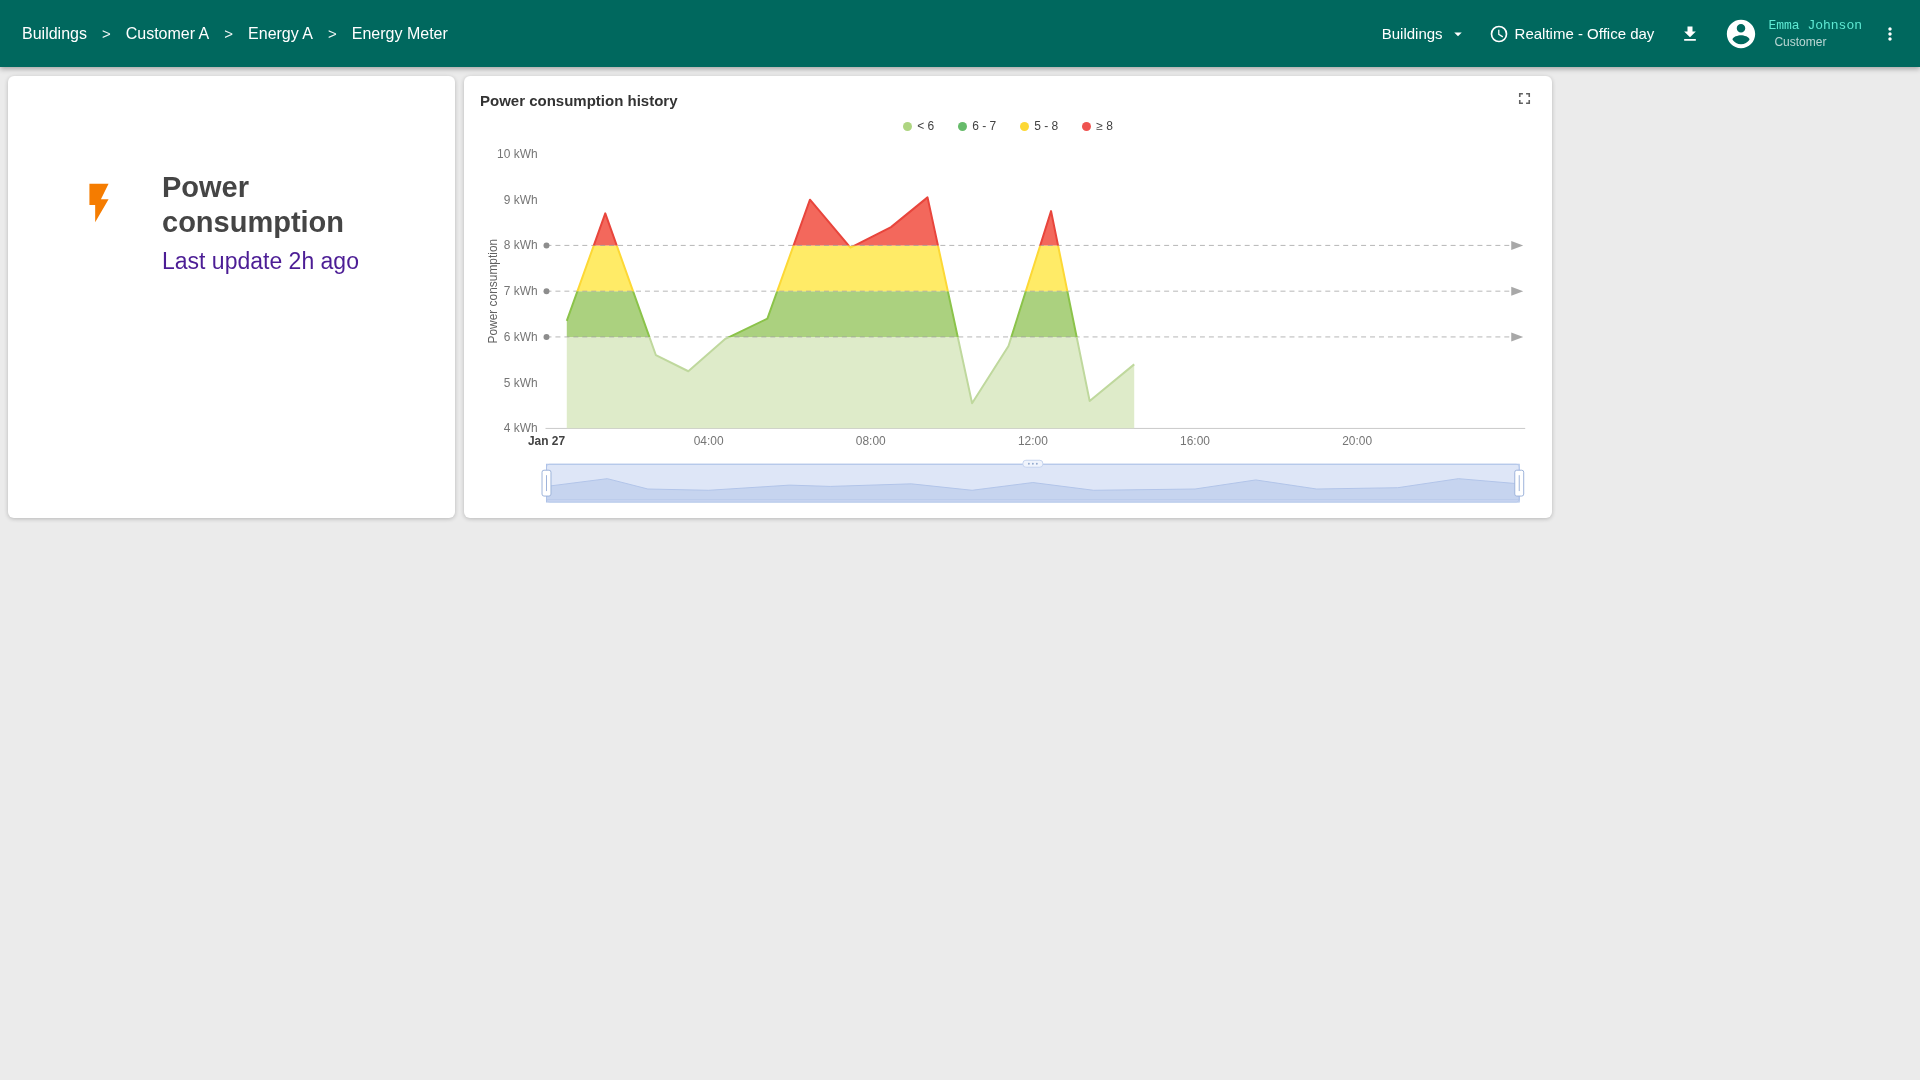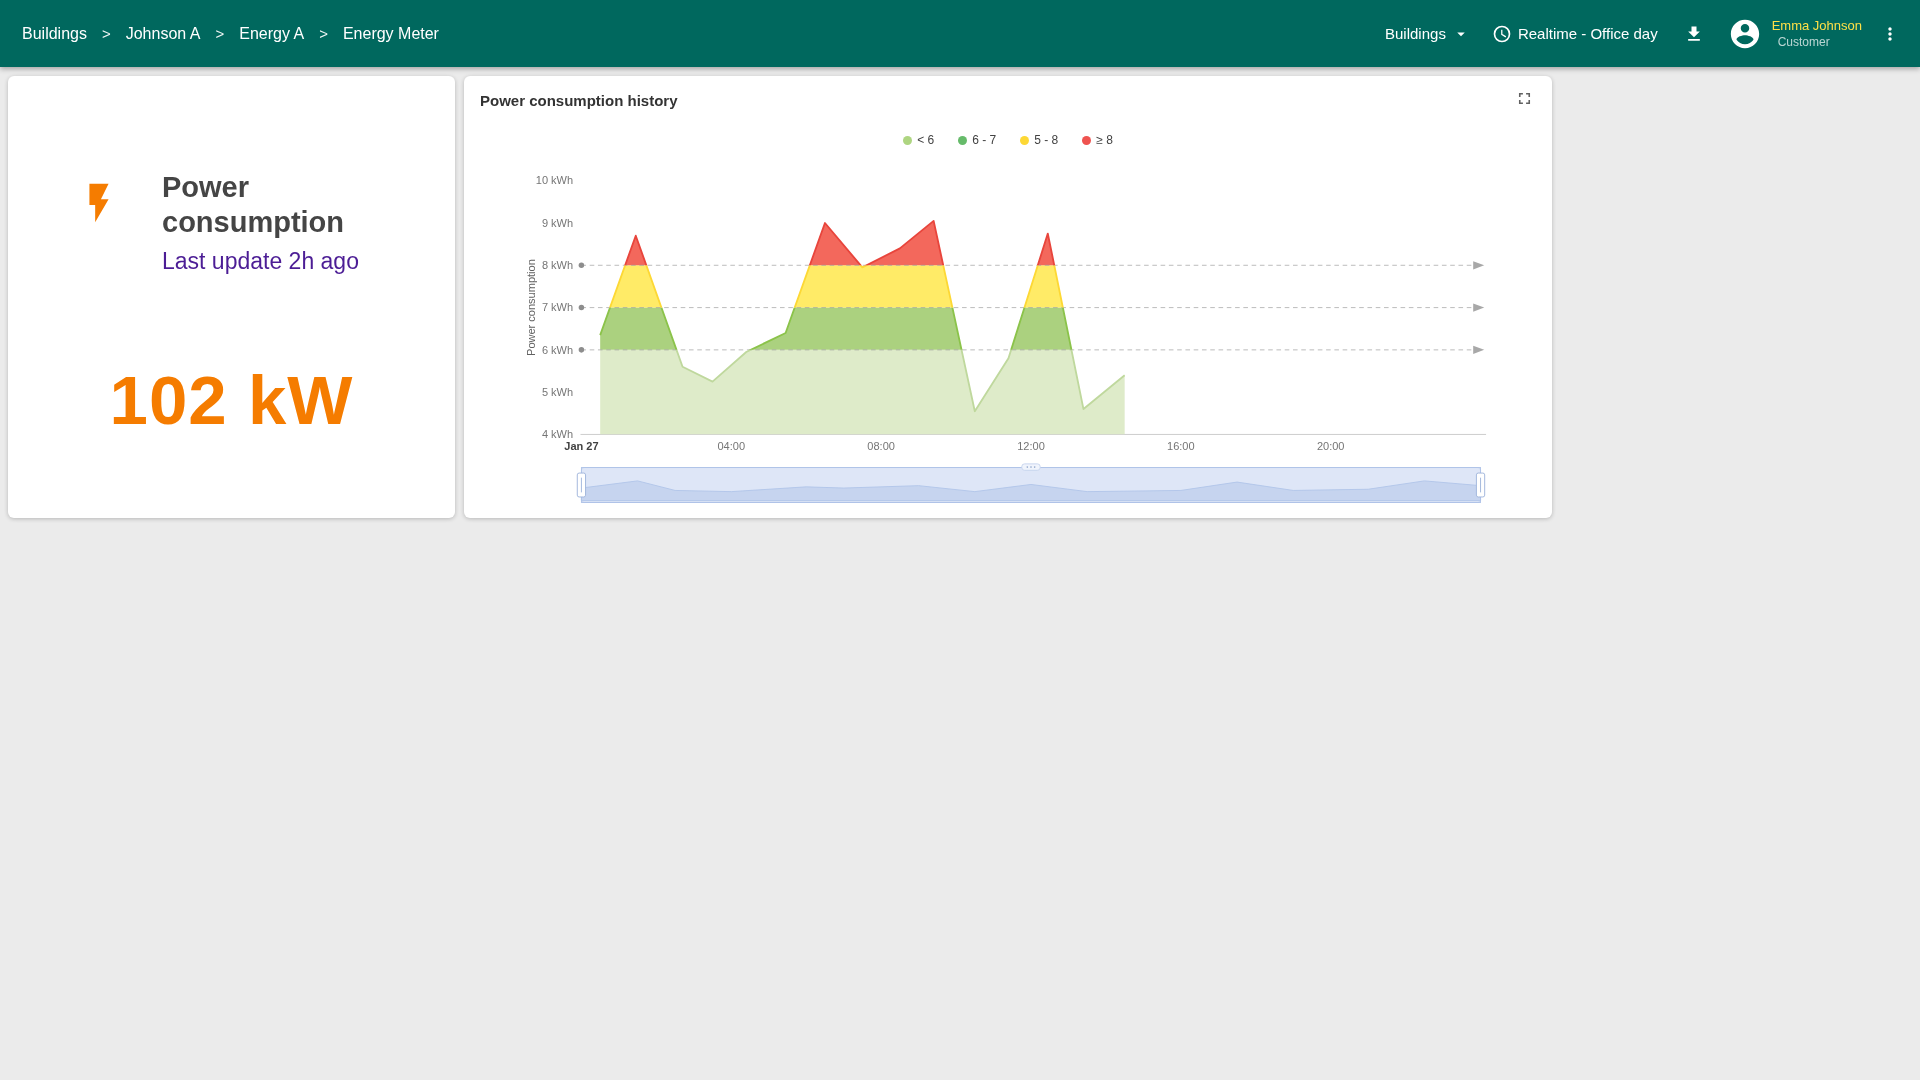--- a/index.html
+++ b/index.html
@@ -31,30 +31,29 @@
 
   .topbar-right { margin-left: auto; display: flex; align-items: center; gap: 14px; }
   .tb-btn {
     background: none; border: none; color: #fff;
     display: flex; align-items: center; gap: 6px;
     font-family: inherit; font-size: 15px; cursor: pointer; padding: 6px 4px;
   }
   .tb-icon { display: flex; align-items: center; }
   .user { display: flex; align-items: center; gap: 10px; cursor: pointer; padding: 4px 2px; }
   .user-text { display: flex; flex-direction: column; line-height: 1.35; }
-  .user-name { font-size: 13px; color: #fde047; }
+  .user-name { font-size: 13px; color: #5eead4; font-family: Liberation Mono, monospace; }
   .user-role { font-size: 12px; color: rgba(255,255,255,.72); margin-left: 6px; }
 
   
   .dashboard { display: flex; gap: 9px; padding: 9px 8px; align-items: flex-start; }
   .card {
     background: #fff;
     border-radius: 6px;
     box-shadow: 0 1px 4px rgba(0,0,0,.22);
-    gap: 14px;
   }
 
   
   .power-card { width: 447px; height: 442px; padding: 0; }
   .power-head { display: flex; align-items: flex-start; gap: 40px; padding: 94px 28px 0 68px; }
   .power-titles { display: flex; flex-direction: column; }
   .power-title { font-size: 29px; font-weight: 600; color: #454545; margin: 0; line-height: 1.2; }
   .power-sub { font-size: 23px; color: #4c1d95; margin-top: 8px; }
   .power-value {
     margin-top: 86px;
@@ -80,21 +79,21 @@
   .t-bold { font-weight: 700; fill: #424242; }
   .t-axis { font-size: 12px; fill: #616161; }
 </style>
 </head>
 <body>
 
 <header class="topbar">
   <nav class="breadcrumb">
     <span class="bc-item">Buildings</span>
     <span class="bc-sep">&gt;</span>
-    <span class="bc-item">Johnson A</span>
+    <span class="bc-item">Customer A</span>
     <span class="bc-sep">&gt;</span>
     <span class="bc-item">Energy A</span>
     <span class="bc-sep">&gt;</span>
     <span class="bc-item current">Energy Meter</span>
   </nav>
 
   <div class="topbar-right">
     <button class="tb-btn">
       <span>Buildings</span>
       <span class="tb-icon">
@@ -150,21 +149,20 @@
       <span>
         <svg width="46" height="66" viewBox="0 0 24 24">
             <path fill="#f57c00" d="M7 2v11h3v9l7-12h-4l4-8z"></path>
           </svg>
       </span>
       <div class="power-titles">
         <h2 class="power-title">Power consumption</h2>
         <div class="power-sub">Last update 2h ago</div>
       </div>
     </div>
-    <div class="power-value">102 kW</div>
   </section>
 
   <section class="card chart-card">
     <div class="chart-head">
       <h2 class="chart-title">Power consumption history</h2>
       <button class="fullscreen-btn">
         <span>
           <svg width="19" height="19" viewBox="0 0 24 24">
               <path fill="#616161" d="M7 14H5v5h5v-2H7v-3zm-2-4h2V7h3V5H5v5zm12 7h-3v2h5v-5h-2v3zM14 5v2h3v3h2V5h-5z"></path>
             </svg>

